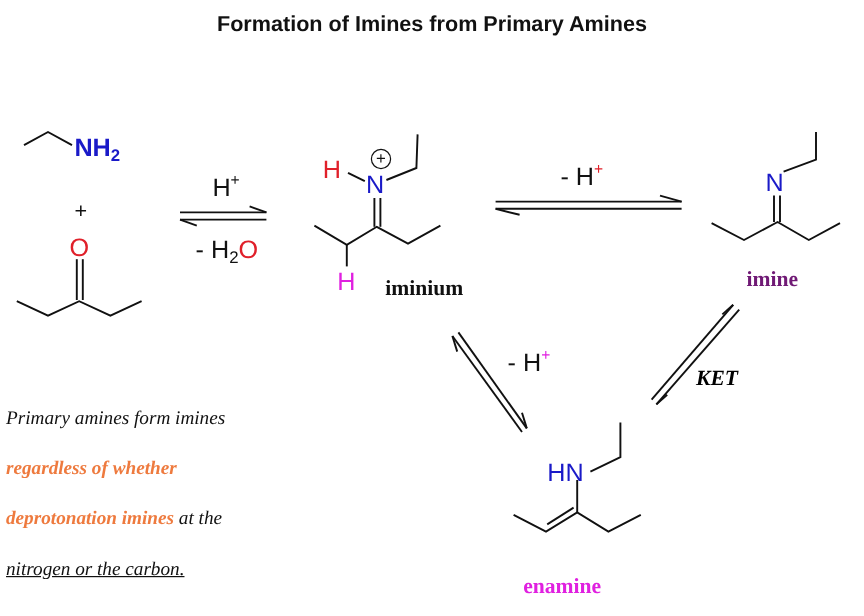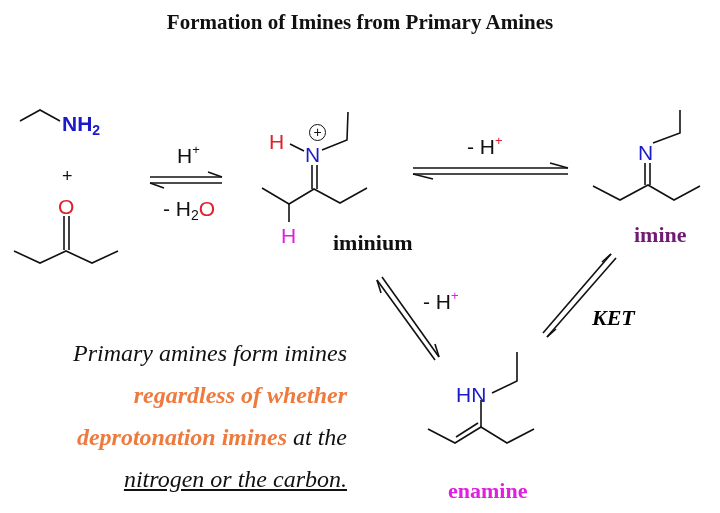--- a/index.html
+++ b/index.html
@@ -1,23 +1,23 @@
 <!DOCTYPE html>
 <html><head>
 <meta charset="utf-8">
 <style>
   html, body { margin:0; padding:0; background:#ffffff; }
   body { width:720px; height:513px; position:relative; overflow:hidden; }
   .abs { position:absolute; white-space:nowrap; }
-  .title { font-family:Liberation Serif, serif; font-weight:bold; font-size:21px; color:#111; left:0; width:720px; text-align:center; top:10px; }
+  .title { font-family:Liberation Sans, sans-serif; font-weight:bold; font-size:18px; color:#111; left:0; width:720px; text-align:center; top:10px; }
   .atom { font-family:"Liberation Sans", sans-serif; font-size:21px; line-height:1; }
   .sub { font-size:14px; vertical-align:-4px; }
   .sup { font-size:13px; vertical-align:9px; }
-  .label { font-family:"Liberation Serif", serif; font-weight:bold; font-size:22px;margin-left:12px; }
-  .note { font-family:"Liberation Serif", serif; font-style:italic; font-size:24px; color:#111; text-align:right; width:330px; left:17px; }
+  .label { font-family:"Liberation Serif", serif; font-weight:bold; font-size:18px; }
+  .note { font-family:"Liberation Serif", serif; font-style:italic; font-size:16px; color:#111; text-align:left; width:330px; left:5px; }
   .note .hl { color:#ee7a3e; font-weight:bold; }
   svg.bonds { position:absolute; left:0; top:0; }
 </style>
 </head>
 <body>
 
 <div class="abs title">Formation of Imines from Primary Amines</div>
 
 <svg class="bonds" width="720" height="513">
   <g stroke="#111" stroke-width="1.6" fill="none">

